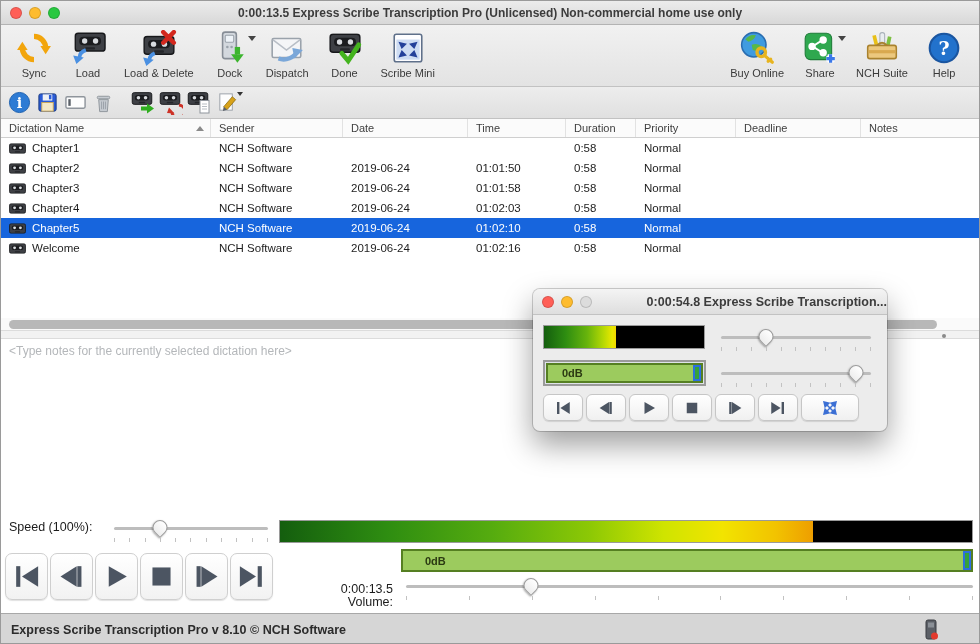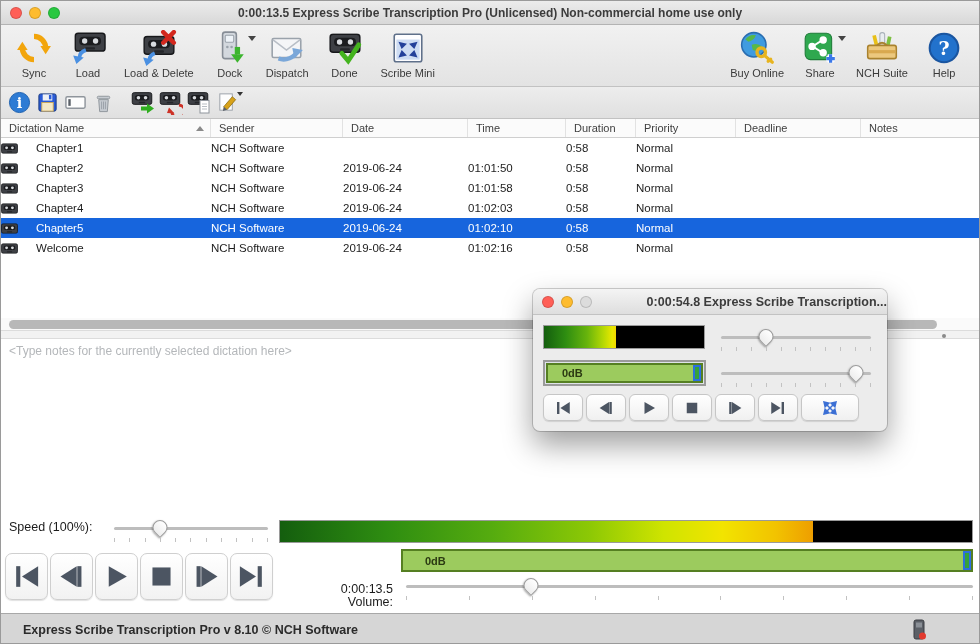--- a/index.html
+++ b/index.html
@@ -44,21 +44,21 @@
   .thead{position:absolute;left:0;top:118px;width:100%;height:19px;background:#fbfbfb;
     border-bottom:1px solid #cfcfcf;display:flex;font-size:11px;color:#3f3f3f;align-items:center;}
   .hc{height:100%;display:flex;align-items:center;padding-left:8px;border-right:1px solid #e2e2e2;}
   .c-name{width:210px;} .c-sender{width:132px;} .c-date{width:125px;} .c-time{width:98px;}
   .c-dur{width:70px;} .c-pri{width:100px;} .c-dead{width:125px;} .c-notes{flex:1;border-right:none;}
   .hc.c-name{justify-content:space-between;padding-right:6px;}
   .sortup{width:0;height:0;border-left:4px solid transparent;border-right:4px solid transparent;
     border-bottom:5px solid #8a8a8a;}
   .tbody{position:absolute;left:0;top:137px;width:100%;height:180px;background:#fff;}
   .trow{display:flex;height:20px;align-items:center;font-size:11.5px;color:#1d1d1d;}
-  .trow .cell{height:100%;display:flex;align-items:center;overflow:hidden;white-space:nowrap;gap:12px;}
+  .trow .cell{height:100%;display:flex;align-items:center;padding-left:8px;overflow:hidden;white-space:nowrap;}
   .trow.selected{background:#1765dd;color:#fff;}
   .rowicon{width:17px;height:11px;margin-right:6px;flex:0 0 auto;}
 
   
   .hscroll{position:absolute;left:0;top:317px;width:100%;height:12px;background:#fafafa;}
   .hthumb{position:absolute;left:8px;top:1.5px;width:928px;height:9px;border-radius:5px;background:#b8b8b8;}
   .splitter{position:absolute;left:0;top:329px;width:100%;height:9px;background:#f2f2f2;
     border-top:1px solid #dcdcdc;border-bottom:1px solid #dcdcdc;}
   .splitdot{position:absolute;left:941px;top:2.5px;width:4px;height:4px;border-radius:50%;background:#8a8a8a;}
   .notes{position:absolute;left:0;top:338px;width:100%;height:167px;background:#fff;
@@ -80,21 +80,21 @@
     box-shadow:0 1px 1px rgba(0,0,0,.12);}
   .pbtn svg{width:31px;height:31px;}
   .meter{position:absolute;background:#000;border:1px solid #9a9a9a;overflow:hidden;}
   .meterfill{height:100%;background:linear-gradient(90deg,#145e0e 0%,#2e8d11 20%,#56ac0f 40%,#8cc805 58%,#cfe400 72%,#f2e400 83%,#f2c300 93%,#ee9e00 100%);}
   .volbar{position:absolute;background:#9ccb5e;border:2px solid #557f22;display:flex;align-items:center;}
   .volbar .voltext{font-size:11px;font-weight:bold;color:#2b3a12;padding-left:22px;}
   .volhandle{position:absolute;right:0px;top:0px;bottom:0px;width:8px;background:#36a23c;border:2px solid #2d6fe0;}
 
   
   .statusbar{position:absolute;left:0;top:612px;width:100%;height:32px;background:#d6d6d6;
-    border-top:1px solid #a8a8a8;display:flex;align-items:center;padding:0 22px;}
+    border-top:1px solid #a8a8a8;display:flex;align-items:center;padding:0 10px;}
   .statustext{font-size:12.5px;font-weight:bold;color:#2b2b2b;flex:1;}
   .statusicon{width:24px;height:24px;margin-right:26px;}
 
   
   .mini{position:absolute;left:532px;top:288px;width:354px;height:142px;background:#ececec;
     border-radius:7px;box-shadow:0 14px 30px rgba(0,0,0,.38),0 0 0 1px rgba(0,0,0,.18);}
   .mini-titlebar{position:relative;height:26px;background:linear-gradient(#f4f4f4,#dedede);
     border-radius:7px 7px 0 0;border-bottom:1px solid #c2c2c2;display:flex;align-items:center;}
   .mini-titlebar .lights{top:7px;}
   .mini-title{flex:1;text-align:right;font-size:12.5px;font-weight:bold;color:#3c3c3c;padding-left:28px;

